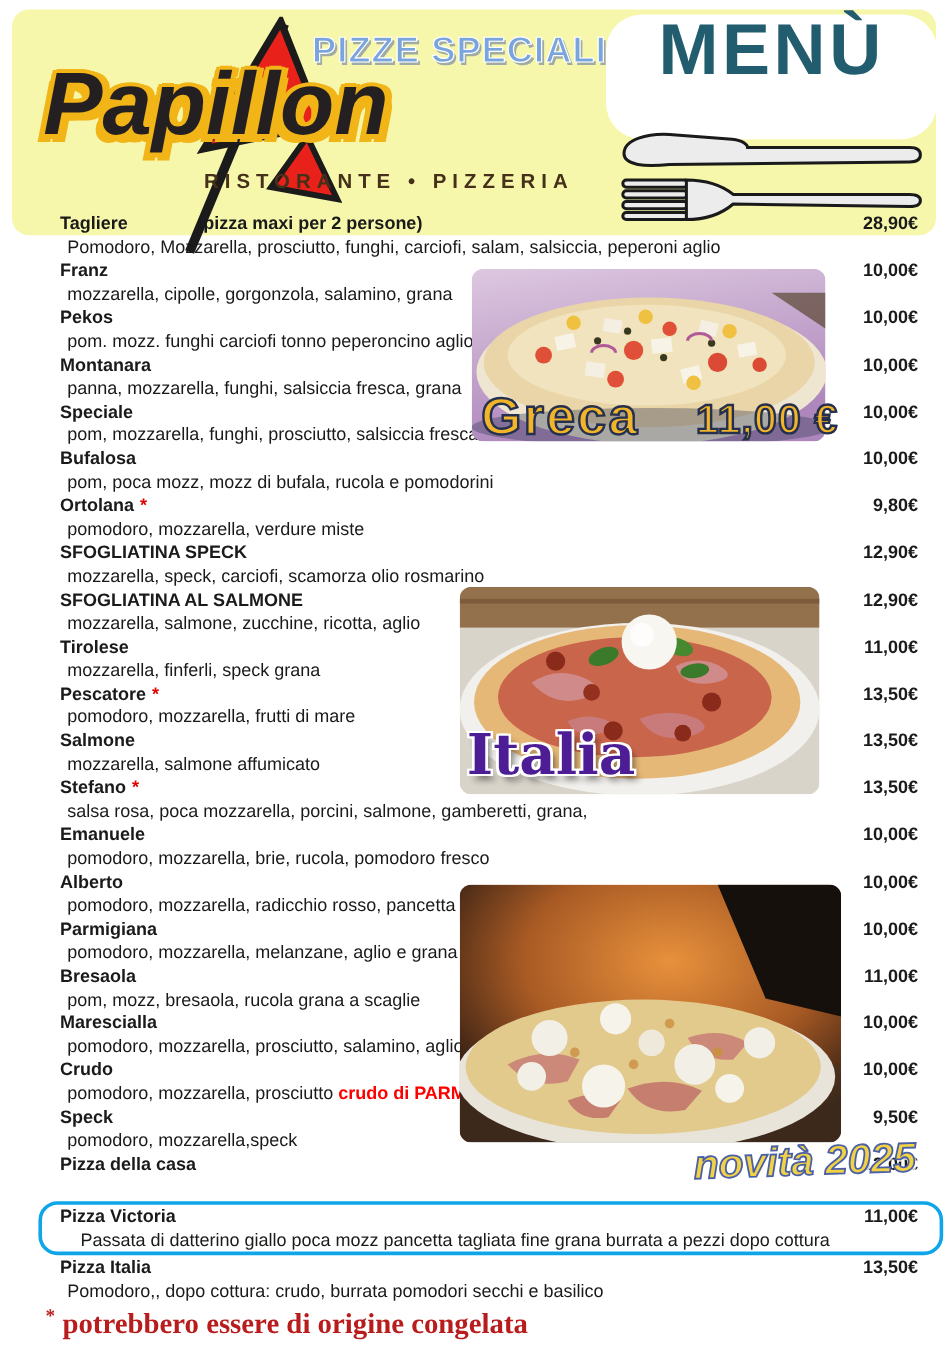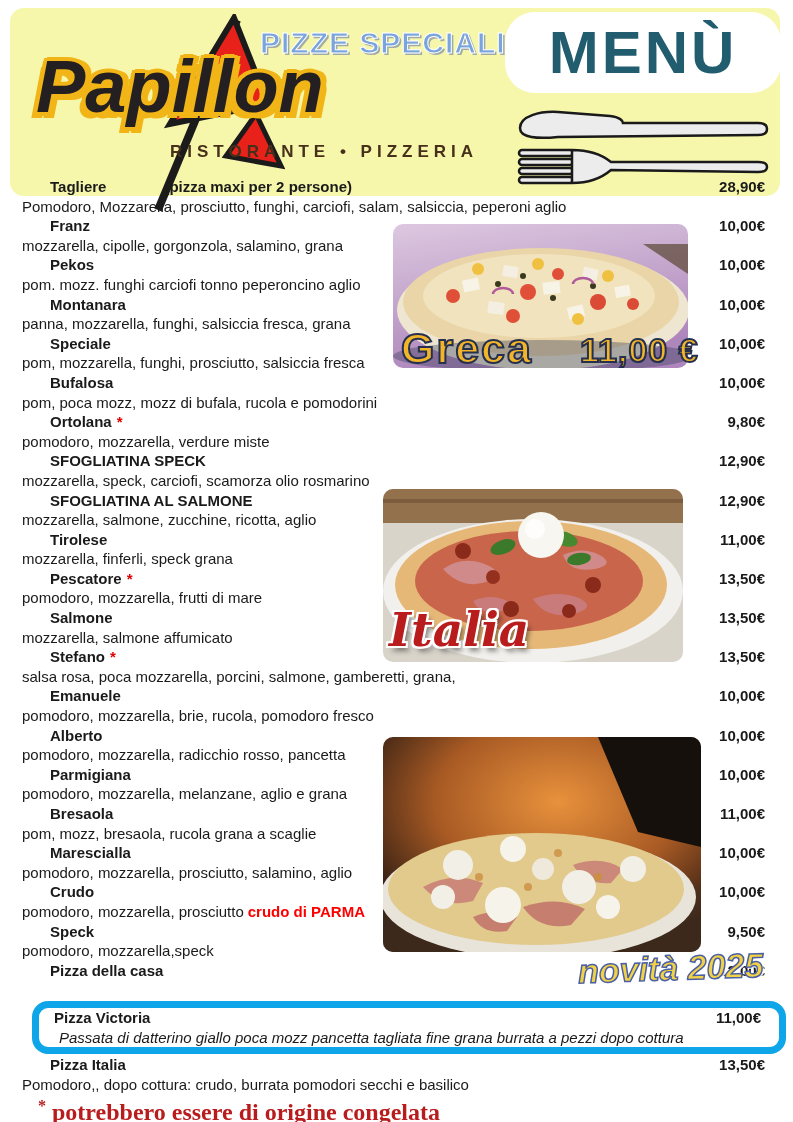--- a/index.html
+++ b/index.html
@@ -2,22 +2,22 @@
 <html><head>
 <meta charset="utf-8">
 <style>
   html,body{margin:0;padding:0;background:#ffffff;}
   .page{position:relative;width:793px;height:1122px;background:#ffffff;overflow:hidden;
         font-family:"Liberation Sans",sans-serif;color:#1a1a1a;}
 
   
   .band{position:absolute;left:10px;top:8px;width:770px;height:188px;
         background:#f6f7ab;border-radius:14px;z-index:1;}
-  .menu-box{position:absolute;left:505px;top:12px;width:276px;height:81px;
-        background:#ffffff;border-radius:30px;z-index:2;display:flex;align-items:center;justify-content:center;}
+  .menu-box{position:absolute;left:505px;top:12px;width:276px;height:104px;
+        background:#ffffff;border-radius:30px;z-index:2;display:flex;align-items:flex-start;justify-content:center;}
   .menu-title{font-size:60px;font-weight:700;letter-spacing:3px;color:#215d6e;line-height:1;}
   .cutlery{position:absolute;left:514px;top:106px;width:260px;height:82px;z-index:2;}
   .pizze-speciali{position:absolute;left:260px;top:26px;z-index:3;
         font-size:30px;font-weight:700;letter-spacing:1px;color:#7aa5dc;
         -webkit-text-stroke:1px #ffffff;
         text-shadow:2px 2px 0 rgba(90,110,160,.55);}
   .bowtie{position:absolute;left:140px;top:14px;width:145px;height:200px;z-index:2;}
   .brand{position:absolute;left:36px;top:50px;z-index:3;
         font-size:74px;font-weight:700;font-style:italic;color:#241f20;line-height:1;
         text-shadow:3px 3px 0 #f2b517,-3px -3px 0 #f2b517,3px -3px 0 #f2b517,-3px 3px 0 #f2b517,
@@ -30,46 +30,46 @@
   .menu-list{position:absolute;left:0;top:177px;width:793px;z-index:2;}
   .item{height:39.2px;}
   .mrow{height:19.6px;line-height:19.6px;font-size:15px;white-space:nowrap;}
   .name-row{display:flex;padding:0 28px 0 50px;font-weight:700;}
   .iname{font-weight:700;}
   .inote{font-weight:700;margin-left:58px;}
   .inote:empty{display:none;}
   .istar{color:#e00000;font-weight:700;margin-left:5px;}
   .spacer{flex:1;}
   .iprice{font-weight:700;}
-  .desc-row{padding-left:22px;color:#1a1a1a;}
+  .desc-row{padding-left:56px;color:#1a1a1a;}
   .idesc-red{color:#ff0000;font-weight:700;margin-left:4px;}
   .idesc-red:empty{display:none;}
-  .vbox{border:7px solid #0ea5e9;border-radius:16px;margin:1px 7px 1px 32px;background:#ffffff;}
+  .vbox{border:3px solid #0ea5e9;border-radius:16px;margin:1px 7px 1px 32px;background:#ffffff;}
   .vbox .name-row{padding:0 18px 0 15px;}
-  .vbox .desc-row{padding-left:20px;font-style:italic;}
+  .vbox .desc-row{padding-left:32px;}
 
   
   .footnote{margin-top:3px;padding-left:38px;font-family:"Liberation Serif",serif;
         font-weight:700;font-size:24px;color:#b91c1c;}
   .footnote .fstar{font-size:16px;vertical-align:9px;margin-right:6px;}
 
   
   .photo{position:absolute;z-index:3;border-radius:10px;overflow:hidden;}
   .photo svg{display:block;}
   .photo-greca{left:393px;top:224px;width:295px;height:144px;}
   .photo-italia{left:383px;top:489px;width:300px;height:173px;}
   .photo-victoria{left:383px;top:737px;width:318px;height:215px;}
 
   
   .ov{position:absolute;z-index:4;line-height:1;}
   .ov-greca{left:401px;top:327px;font-size:43px;font-weight:700;color:#f2b429;
         -webkit-text-stroke:2px #25304e;letter-spacing:2px;}
   .ov-greca-price{left:580px;top:333px;font-size:34px;font-weight:700;color:#f2b429;
         -webkit-text-stroke:2px #25304e;letter-spacing:1px;}
-  .script{font-family:"DejaVu Serif",serif;font-style:italic;font-weight:700;color:#b91c1c;
+  .script{font-family:"DejaVu Serif",serif;font-weight:700;color:#4c1d95;
         text-shadow:-2px -2px 0 #fff,2px -2px 0 #fff,-2px 2px 0 #fff,2px 2px 0 #fff,
                     0 -2px 0 #fff,0 2px 0 #fff,-2px 0 0 #fff,2px 0 0 #fff,4px 5px 5px rgba(0,0,0,.45);}
   .ov-italia{left:389px;top:606px;font-size:47px;}
   .ov-victoria{left:404px;top:750px;font-size:42px;}
   .ov-novita{left:578px;top:951px;font-size:34px;font-weight:700;font-style:italic;
         color:#f2d245;-webkit-text-stroke:1.5px #4a5fa5;transform:rotate(-2deg);
         text-shadow:2px 2px 0 rgba(255,255,255,.8);}
 </style>
 </head>
 <body>

